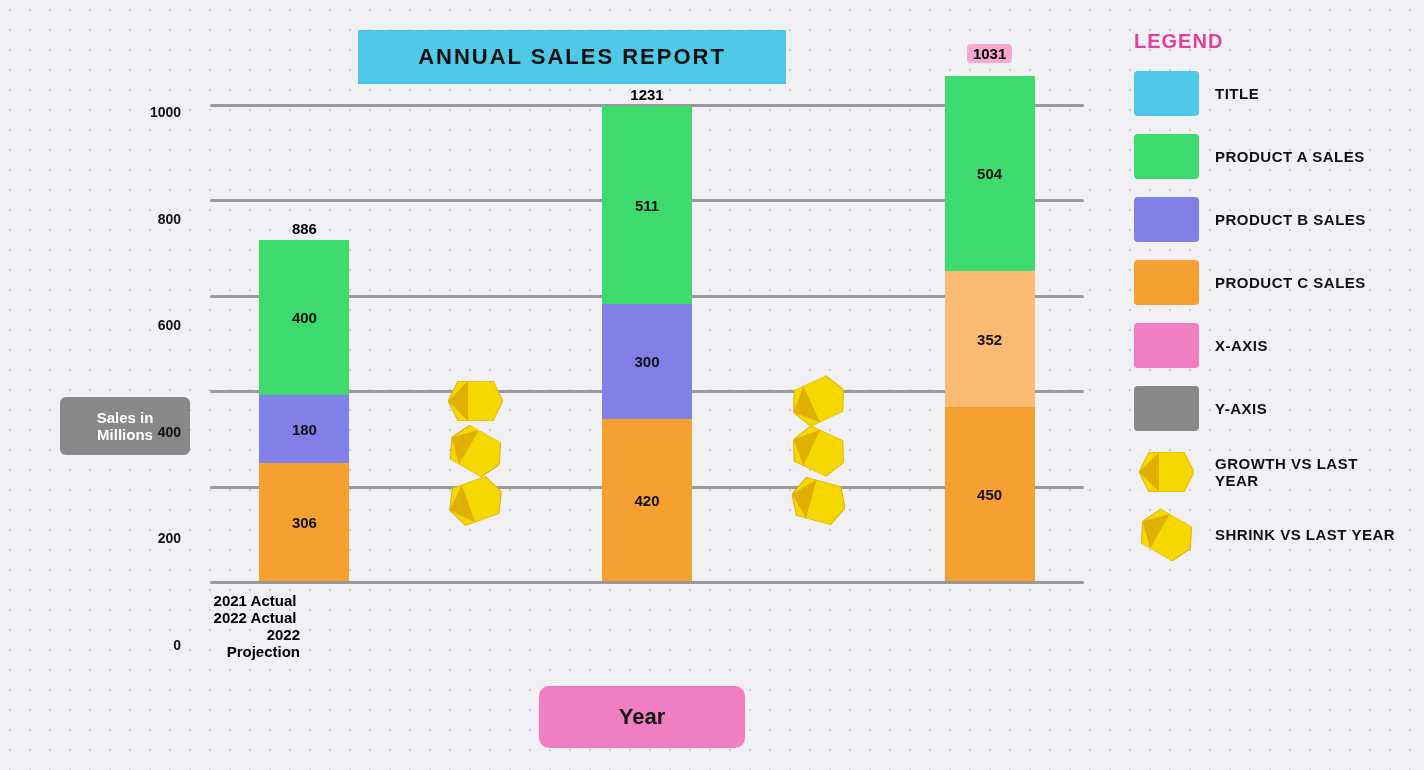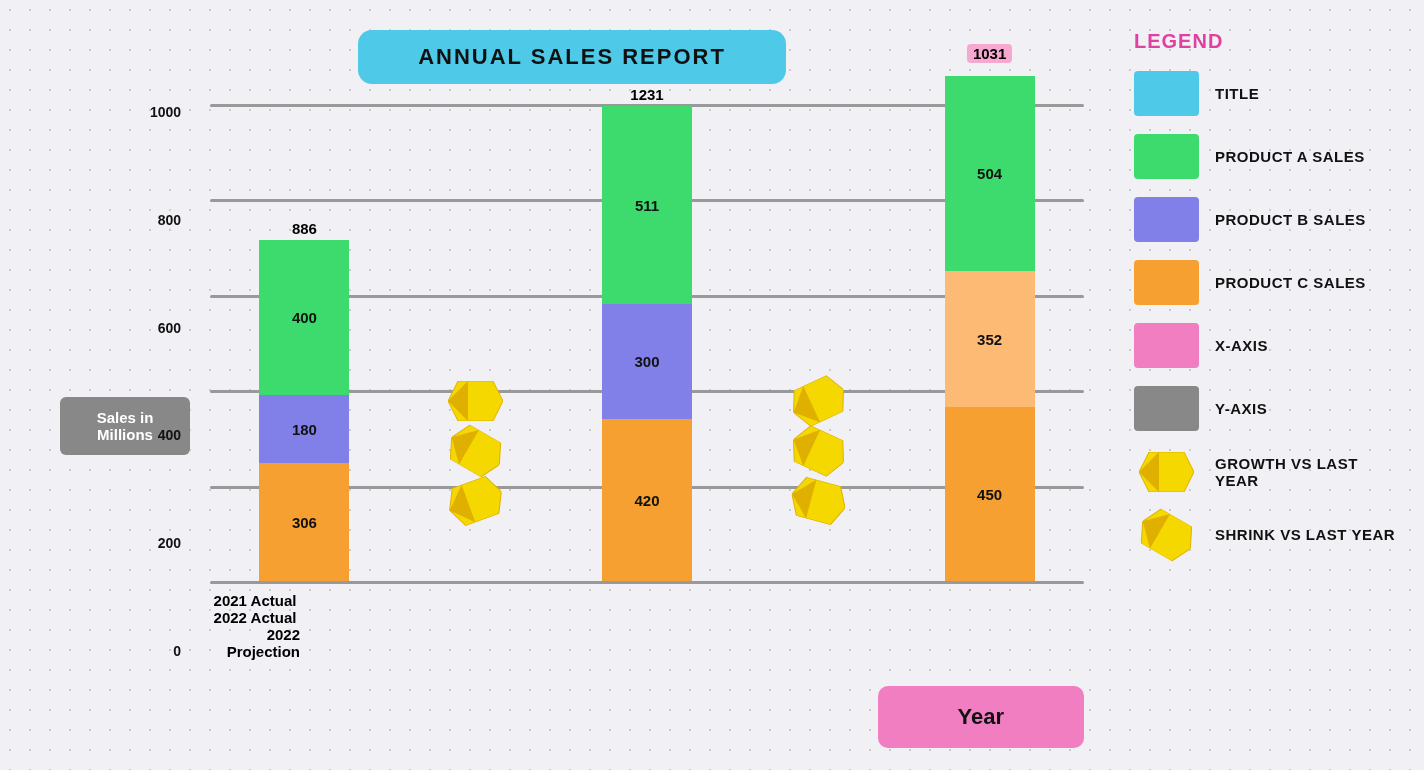--- a/index.html
+++ b/index.html
@@ -22,21 +22,21 @@
     .chart-area {
       position: relative;
       flex: 1;
       padding: 20px 30px 20px 60px;
       display: flex;
       flex-direction: column;
       align-items: center;
     }
     .title-box {
       background: #4ec9e8;
-      border-radius: 14px;
+      border-radius: 0;
       padding: 14px 60px;
       margin-bottom: 20px;
       margin-top: 10px;
     }
     .title-text {
       font-size: 22px;
       font-weight: 900;
       letter-spacing: 2px;
       color: #111;
     }
@@ -79,21 +79,21 @@
       align-items: center;
       justify-content: center;
       font-size: 15px;
       font-weight: 700;
       color: #111;
     }
     .y-tick-labels {
       position: absolute;
       left: -50px;
       top: 0;
-      bottom: 1px;
+      bottom: 7px;
       display: flex;
       flex-direction: column;
       justify-content: space-between;
       align-items: flex-end;
     }
     .y-tick {
       font-size: 14px;
       font-weight: 600;
       color: #111;
     }
@@ -257,21 +257,21 @@
 
           <div style="display:flex;justify-content:space-around;padding-left:10px;margin-top:8px;flex-direction:column;">
             <span style="font-size:15px;font-weight:700;text-align:center;width:90px;">2021 Actual</span>
             <span style="width:55px;display:inline-block;"></span>
             <span style="font-size:15px;font-weight:700;text-align:center;width:90px;">2022 Actual</span>
             <span style="width:55px;display:inline-block;"></span>
             <span style="font-size:15px;font-weight:700;text-align:right;width:90px;">2022 Projection</span>
           </div>
         </div>
 
-        <div style="display:flex;justify-content:flex-end;margin-top:14px;">
+        <div style="display:flex;justify-content:center;margin-top:14px;">
           <div class="x-axis-pink">
             <span class="x-axis-pink-text">Year</span>
           </div>
         </div>
       </div>
     </div>
   </div>
 
   <div class="legend-panel">
     <div class="legend-title">LEGEND</div>

